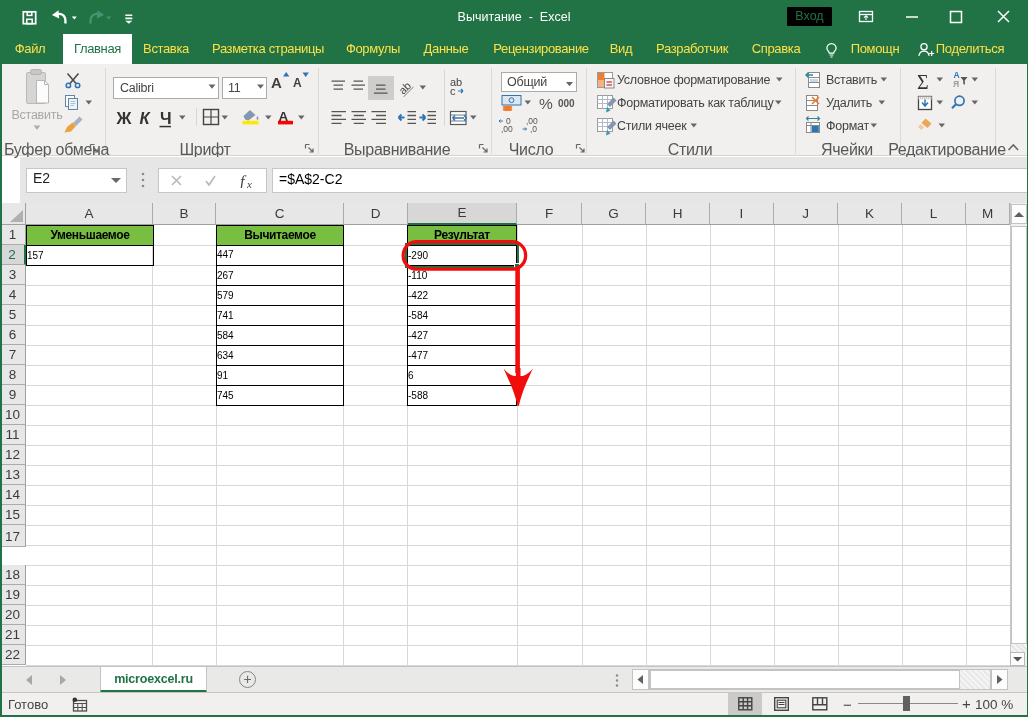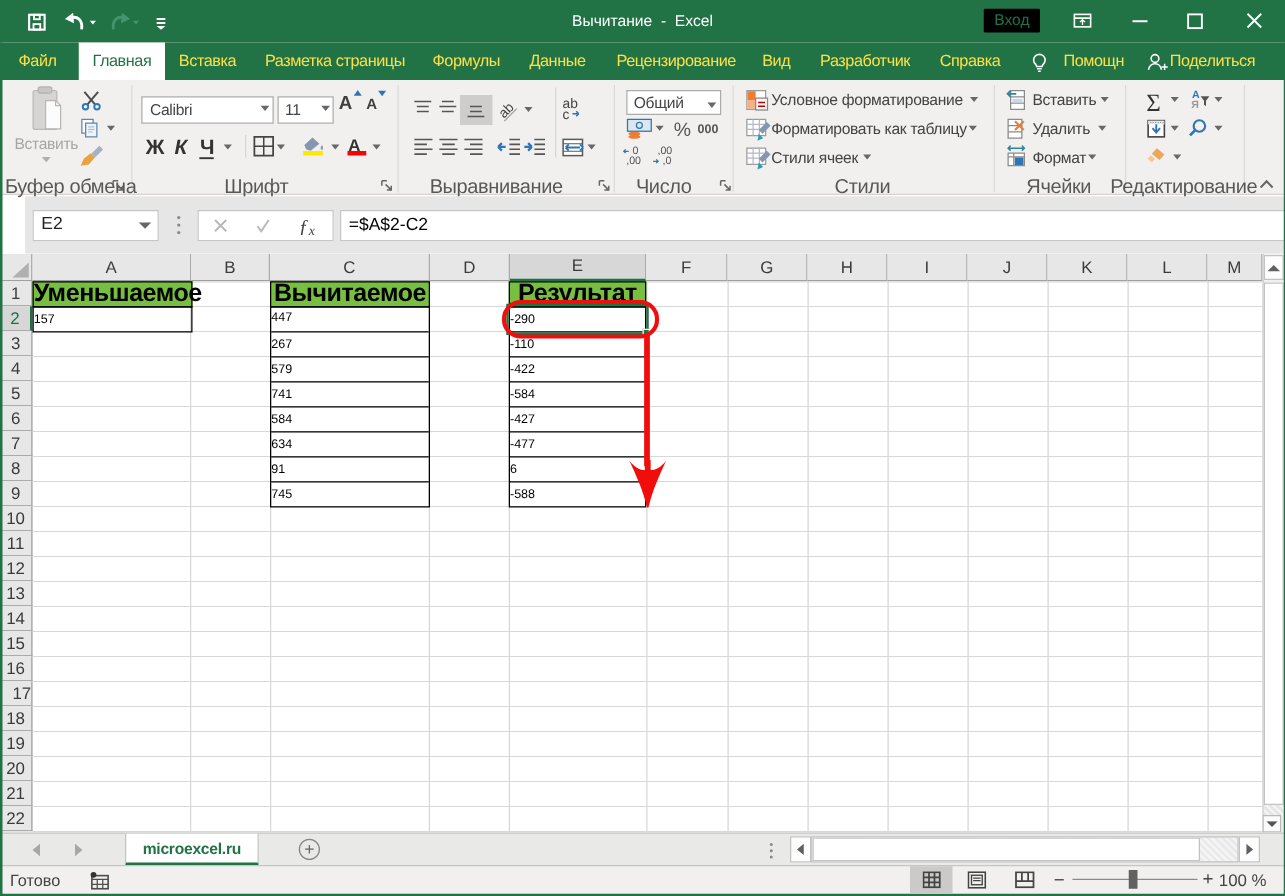--- a/index.html
+++ b/index.html
@@ -17,21 +17,21 @@
 .rtext { position:absolute; font-size:12.5px; letter-spacing:-0.25px; color:#444; height:16px; line-height:16px; white-space:nowrap; }
 .combo { position:absolute; background:#fff; border:1px solid #ababab; }
 #formularow { left:0; top:157px; width:1028px; height:46px; background:#e6e6e6;margin-left:20px; }
 .fbox { position:absolute; top:11px; height:25px; background:#fff; border:1px solid #c6c6c6; }
 #grid { left:0; top:203px; width:1028px; height:463px; background:#fff; overflow:hidden; }
 .colhead { position:absolute; top:0; height:22px; background:#e7e7e7; border-right:1px solid #ababab; border-bottom:1px solid #9f9f9f; color:#3b3b3b; font-size:13.5px; text-align:center; line-height:21px; }
 .rowhead { position:absolute; left:0; width:26px; height:20px; background:#e7e7e7; border-right:1px solid #9f9f9f; border-bottom:1px solid #ababab; color:#3b3b3b; font-size:13.5px; text-align:center; line-height:19px; }
 .vline { position:absolute; top:22px; width:1px; background:#d8d8d8; height:441px; }
 .cell { position:absolute; font-size:10px; color:#000; text-align:left; line-height:20px; padding-right:2px; }
 .bcell { position:absolute; border:1px solid #000; background:transparent; }
-.gcell { position:absolute; background:#77be41; border:1px solid #000; font-weight:bold; font-size:20px; letter-spacing:-0.35px; color:#000; text-align:center; line-height:19px; }
+.gcell { position:absolute; background:#77be41; border:1px solid #000; font-weight:bold; font-size:12px; letter-spacing:-0.35px; color:#000; text-align:center; line-height:19px; }
 #tabbar { left:0; top:666px; width:1028px; height:26px; background:#e9e9e8; border-top:1px solid #c3c3c3; }
 #statusbar { left:0; top:692px; width:1028px; height:25px; background:#f1f0ef; border-top:1px solid #c6c6c6; border-bottom:2.5px solid #217346;text-align:center; }
 </style>
 </head>
 <body>
 
 <div class="abs" id="titlebar">
   <svg class="abs" style="left:0;top:0" width="1028" height="34" viewBox="0 0 1028 34">
 
     <g stroke="#fff" fill="none" stroke-width="1.7">
@@ -374,21 +374,21 @@
   <div class="rowhead" style="top:142px;">7</div>
   <div class="rowhead" style="top:162px;">8</div>
   <div class="rowhead" style="top:182px;">9</div>
   <div class="rowhead" style="top:202px;">10</div>
   <div class="rowhead" style="top:222px;">11</div>
   <div class="rowhead" style="top:242px;">12</div>
   <div class="rowhead" style="top:262px;">13</div>
   <div class="rowhead" style="top:282px;">14</div>
   <div class="rowhead" style="top:302px;">15</div>
   <div class="rowhead" style="top:322px;">16</div>
-  <div class="rowhead" style="top:342px;text-align:right;">17</div>
+  <div class="rowhead" style="top:324px;">17</div>
   <div class="rowhead" style="top:362px;">18</div>
   <div class="rowhead" style="top:382px;">19</div>
   <div class="rowhead" style="top:402px;">20</div>
   <div class="rowhead" style="top:422px;">21</div>
   <div class="rowhead" style="top:442px;">22</div>
 
   <div class="abs" style="left:26px;top:23px;width:984px;height:440px;background:repeating-linear-gradient(to bottom,transparent 0,transparent 19px,#d8d8d8 19px,#d8d8d8 20px);"></div>
   <div class="vline" style="left:152px"></div>
   <div class="vline" style="left:216px"></div>
   <div class="vline" style="left:343px"></div>

